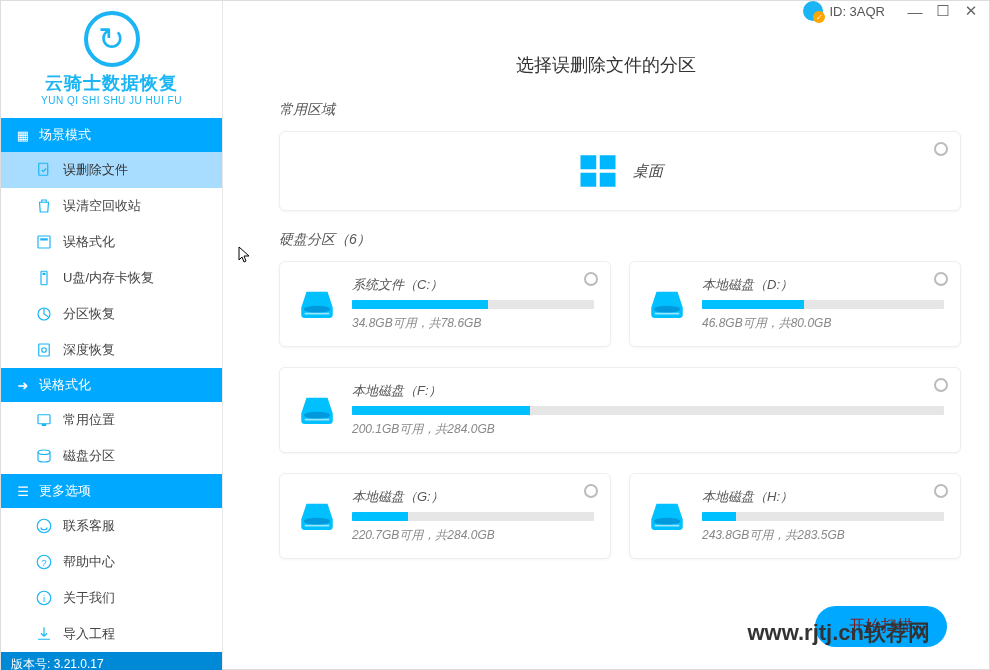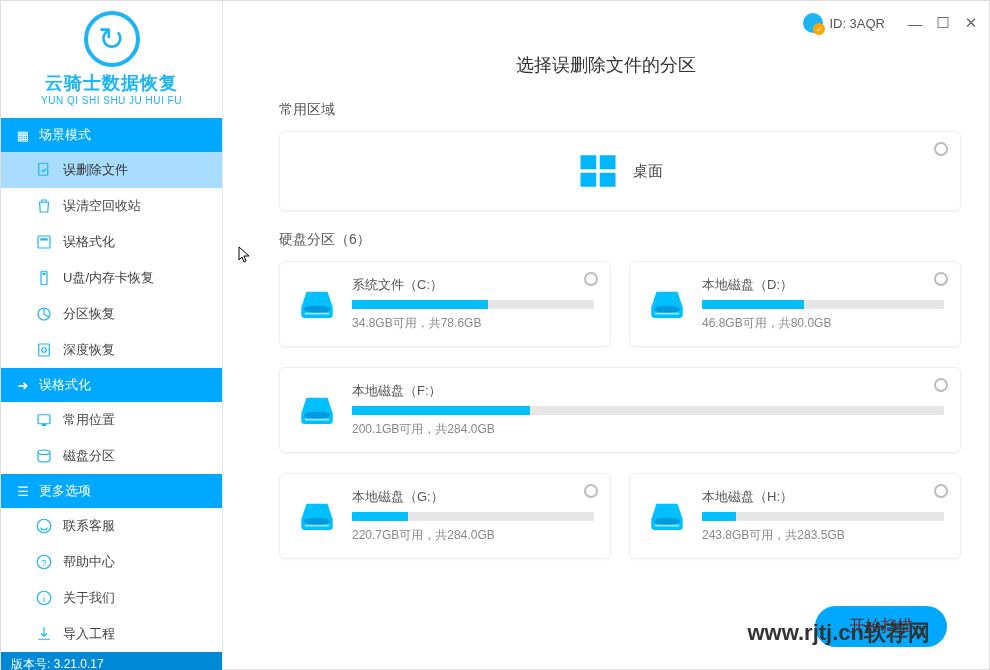--- a/index.html
+++ b/index.html
@@ -11,27 +11,27 @@
 .logo-circle::before { content: "↻"; color: #1bb5f5; font-size: 32px; }
 .logo-text { color: #1bb5f5; font-size: 18px; font-weight: bold; margin-top: 4px; letter-spacing: 1px; }
 .logo-sub { color: #1bb5f5; font-size: 10px; letter-spacing: 0.5px; }
 .section-header { background: #00a8ff; color: #fff; padding: 8px 14px; font-size: 13px; display: flex; align-items: center; gap: 8px; }
 .section-header .hicon { width: 16px; height: 16px; display: inline-flex; align-items: center; justify-content: center; }
 .nav-item { padding: 9px 18px 9px 34px; font-size: 13px; color: #444; display: flex; align-items: center; gap: 10px; cursor: pointer; }
 .nav-item.active { background: #a8ddff; color: #333; }
 .nav-item .nicon { width: 18px; height: 18px; flex-shrink: 0; display: inline-flex; align-items: center; justify-content: center; color: #1bb5f5; }
 .version { background: #0089d6; color: #fff; font-size: 12px; padding: 4px 10px; margin-top: auto; }
 .main { flex: 1; background: #f9f9f9; display: flex; flex-direction: column; position: relative; }
-.titlebar { height: 32px; display: flex; align-items: flex-end; justify-content: flex-end; padding: 0 8px; gap: 8px; background: #fff; }
+.titlebar { height: 32px; display: flex; align-items: flex-start; justify-content: flex-end; padding: 0 8px; gap: 8px; background: #fff; }
 .id-badge { display: flex; align-items: center; gap: 6px; font-size: 13px; color: #555; margin-right: 12px; }
 .id-circle { width: 20px; height: 20px; border-radius: 50%; background: #1bb5f5; position: relative; }
 .id-circle::after { content: "✓"; position: absolute; bottom: -2px; right: -2px; background: #ffa500; color: #fff; border-radius: 50%; width: 12px; height: 12px; font-size: 8px; display: flex; align-items: center; justify-content: center; }
 .win-btn { width: 20px; height: 20px; display: flex; align-items: center; justify-content: center; color: #666; font-size: 15px; cursor: pointer; }
 .page-title { text-align: center; font-size: 18px; color: #333; padding: 20px 0 24px; background: #fff; }
-.content { padding: 0 28px 20px 56px; overflow-y: auto; flex: 1; background: #fff; }
+.content { padding: 0 28px 20px 56px; overflow-y: auto; flex: 1; background: #fff; font-style: italic; }
 .region-label { font-size: 14px; color: #555; margin: 0 0 12px; }
 .card-row { display: flex; gap: 18px; margin-bottom: 20px; }
 .card { flex: 1; background: #fff; border: 1px solid #eee; border-radius: 6px; padding: 18px; position: relative; min-height: 72px; display: flex; align-items: center; cursor: pointer; box-shadow: 0 1px 3px rgba(0,0,0,0.04); }
 .radio { position: absolute; top: 10px; right: 12px; width: 14px; height: 14px; border: 2px solid #bbb; border-radius: 50%; }
 .card-simple { justify-content: center; gap: 14px; }
 .card-icon { width: 42px; height: 42px; display: flex; align-items: center; justify-content: center; font-size: 30px; color: #00b6ff; }
 .card-label { font-size: 15px; color: #444; }
 .drive-card { display: flex; align-items: center; gap: 14px; padding: 14px 16px; }
 .drive-icon { width: 42px; height: 42px; }
 .drive-info { flex: 1; display: flex; flex-direction: column; gap: 6px; }

